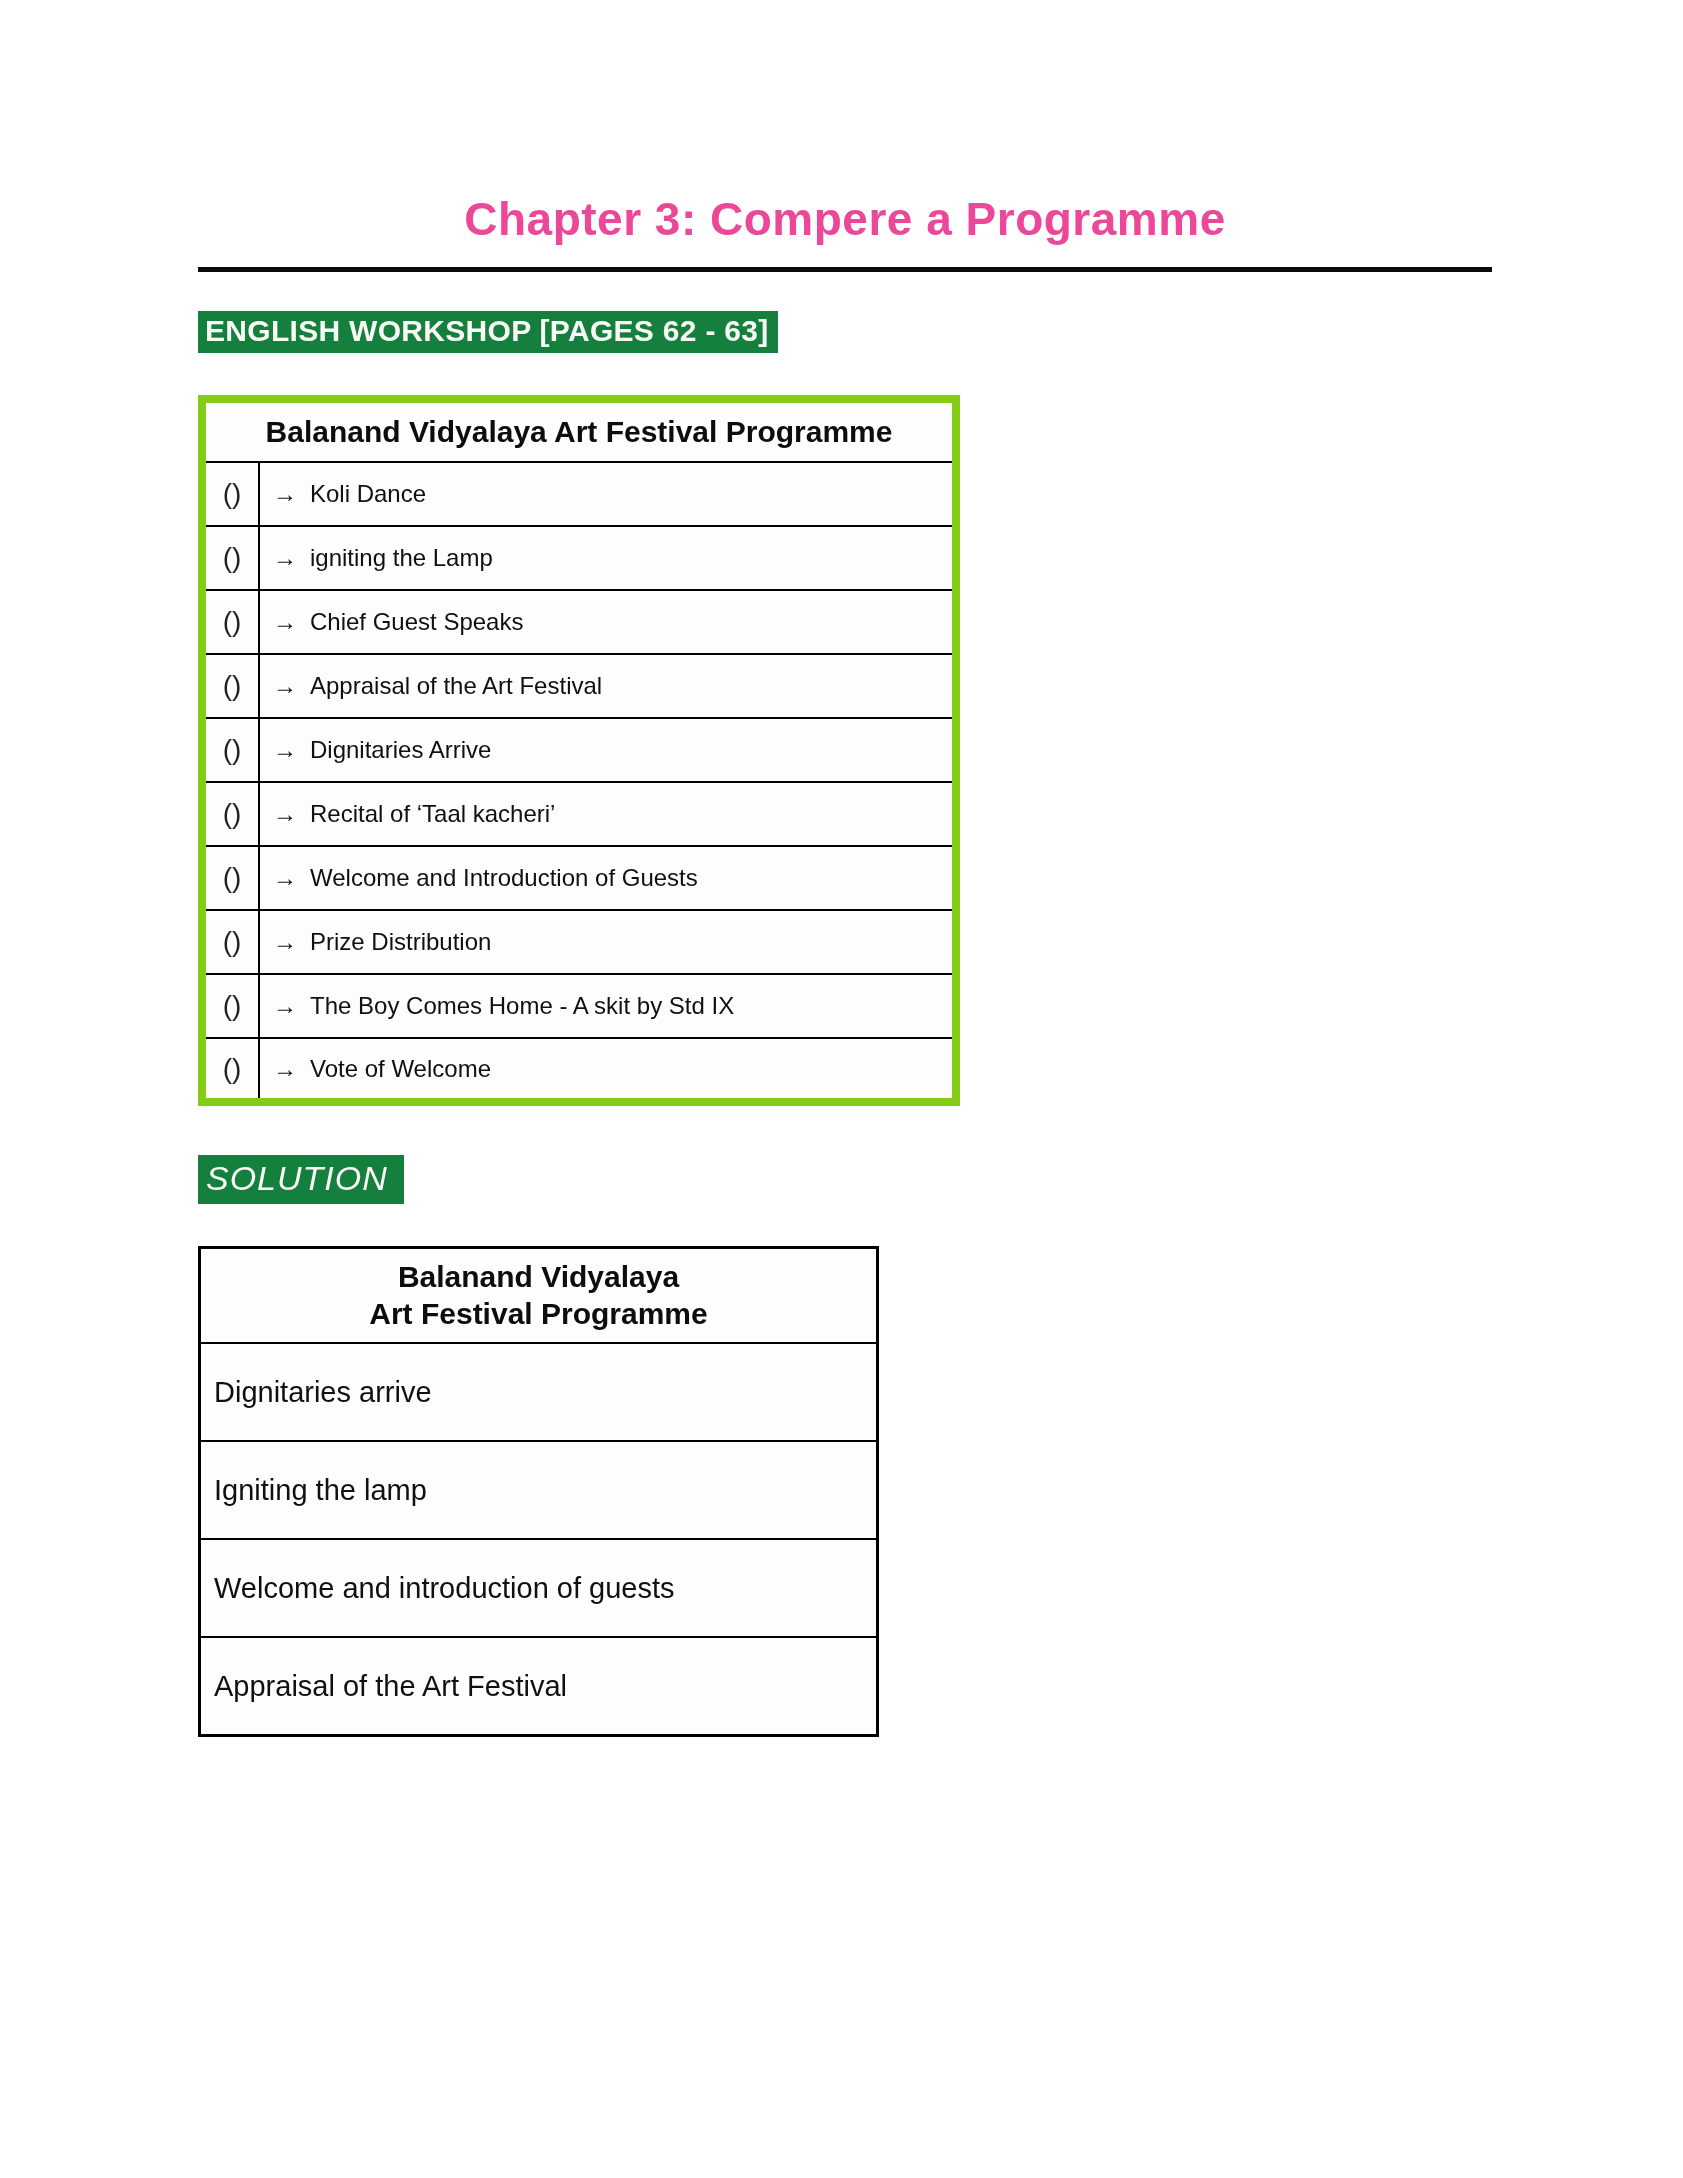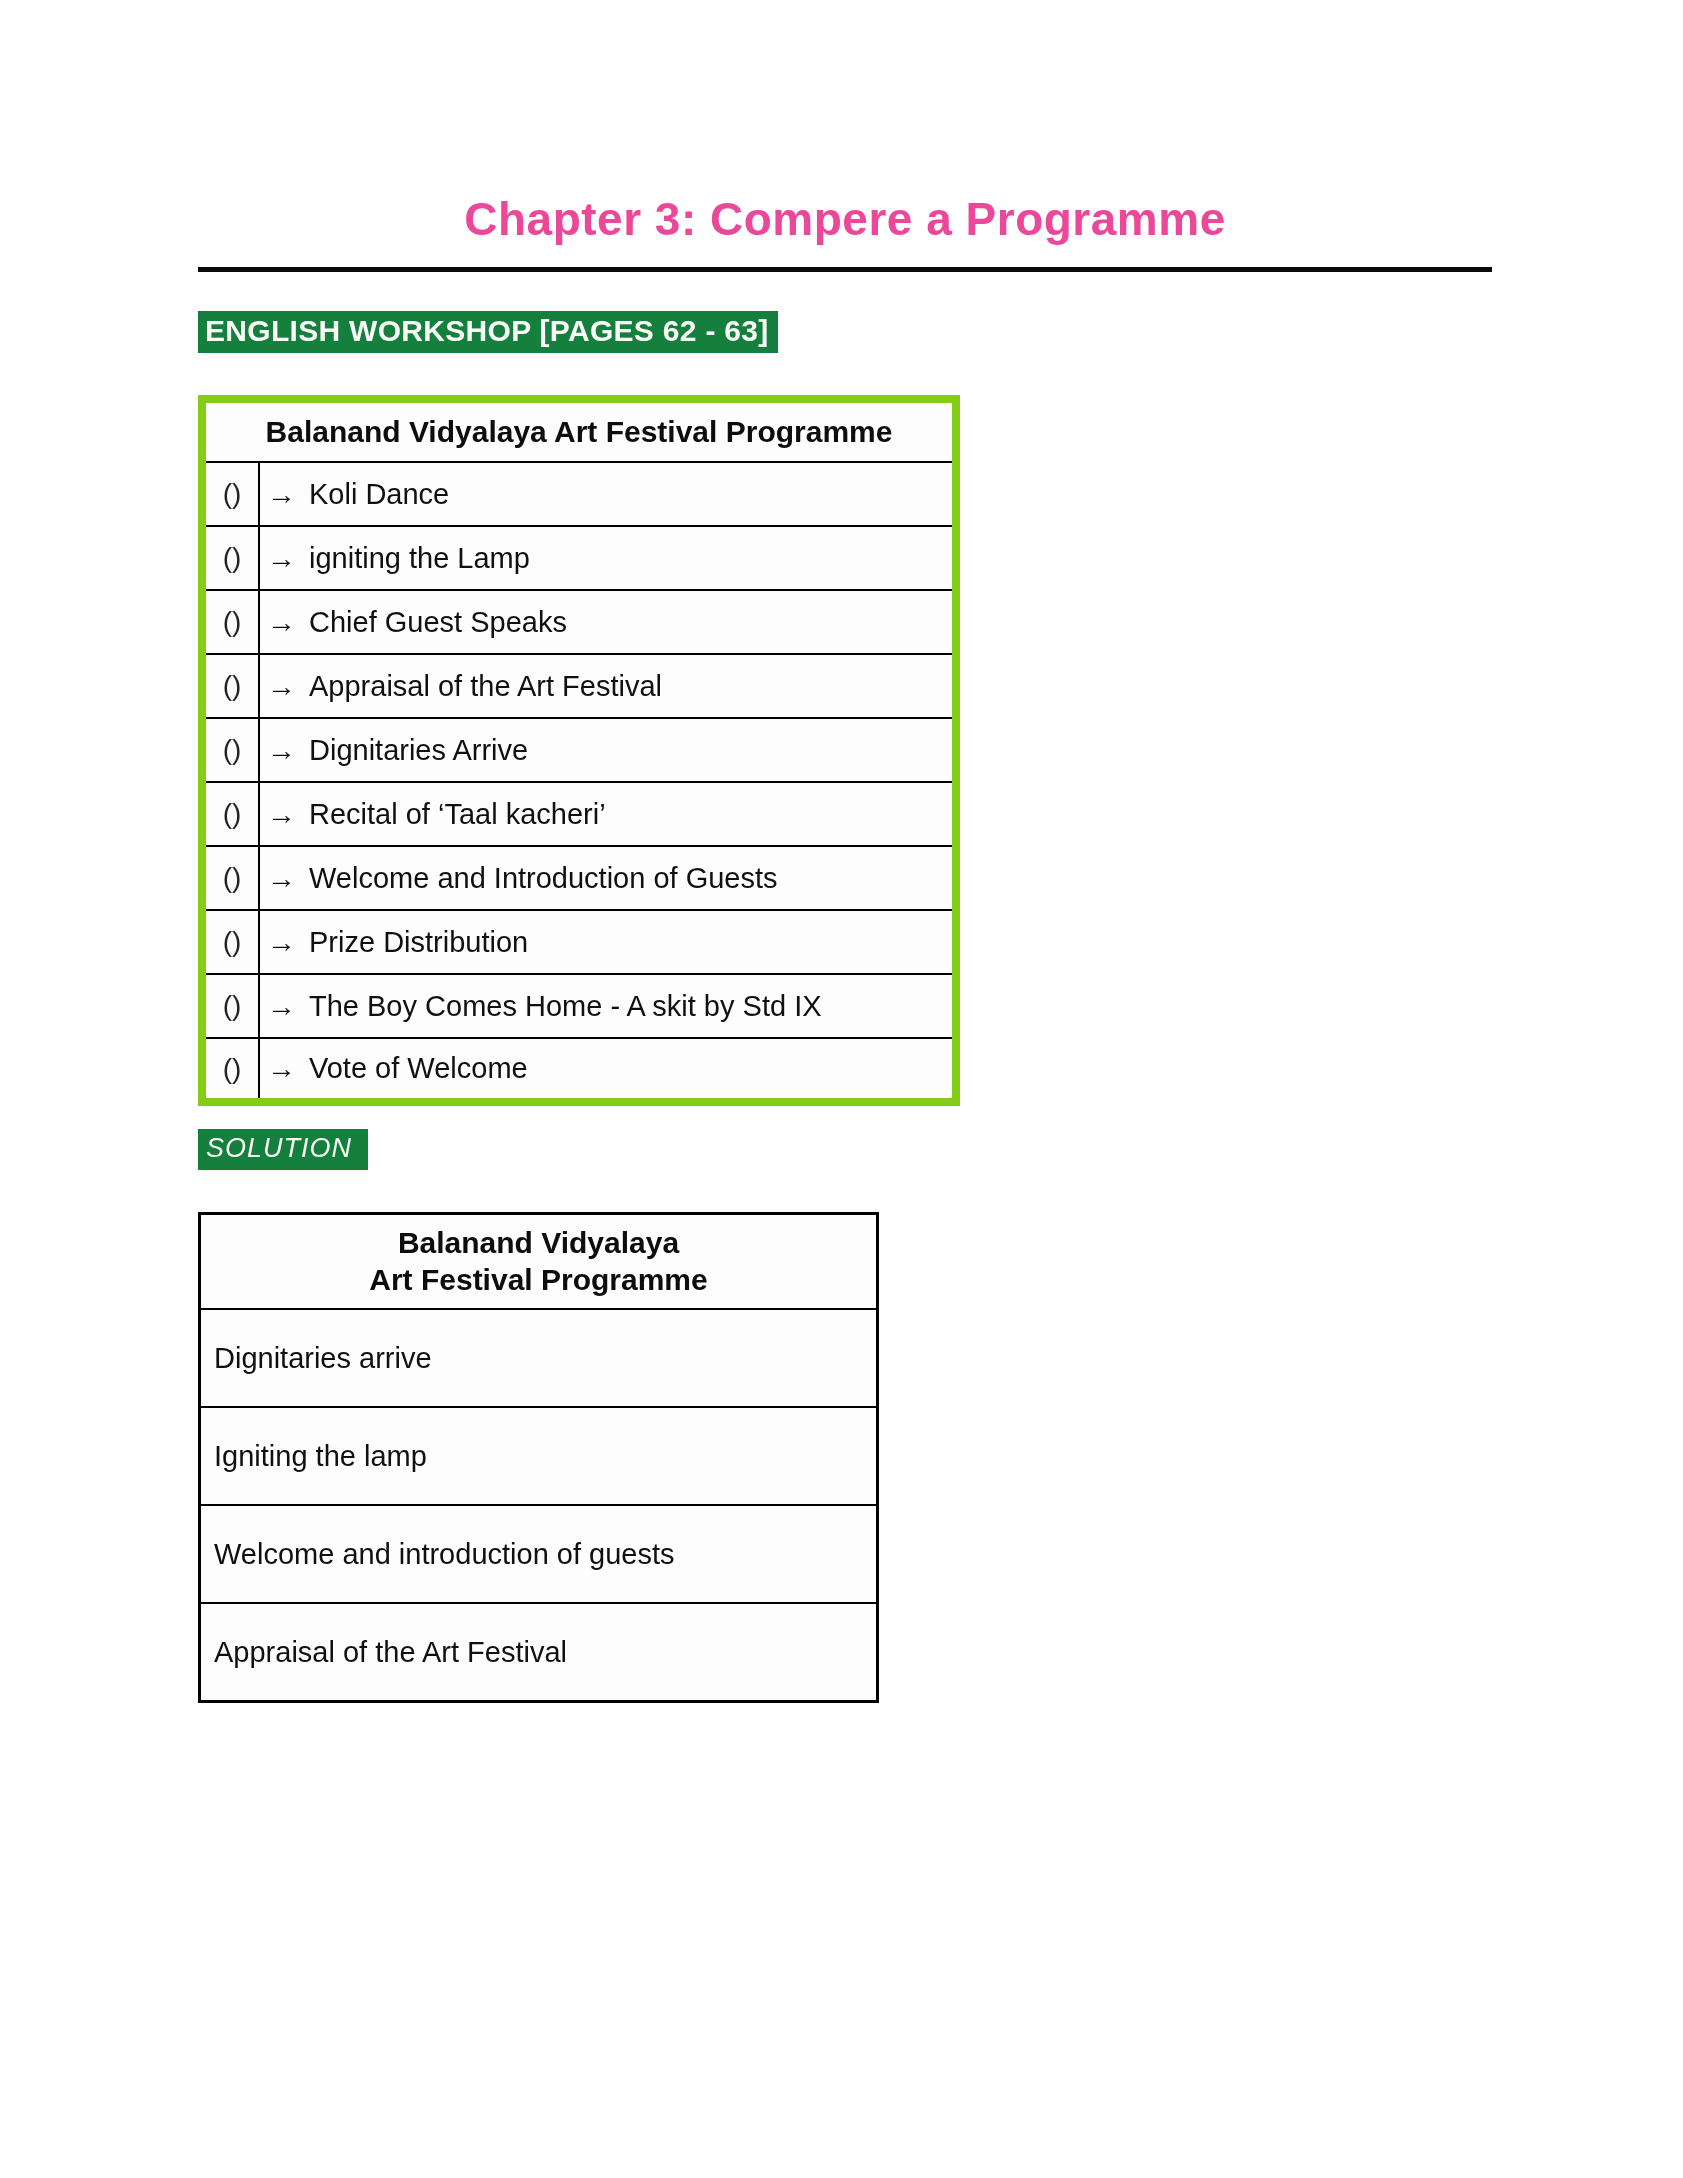--- a/index.html
+++ b/index.html
@@ -20,40 +20,40 @@
 
   .badge{
     display:block;width:max-content;
     background:#15803d;color:#fafaf6;
   }
   .badge-section{
     margin-top:39px;font-size:30px;font-weight:700;
     padding:3px 9px 5px 7px;letter-spacing:0.3px;
   }
   .badge-solution{
-    margin-top:23px;font-size:27px;font-style:italic;font-weight:400;
+    margin-top:49px;font-size:34px;font-style:italic;font-weight:400;
     padding:4px 16px 6px 8px;letter-spacing:1px;
   }
 
   .q-heading{margin-top:44px;font-size:30px;font-weight:700;color:#6a9a17;}
   .q-heading .sep{color:#9b9b9b;font-weight:400;padding:0 9px;}
 
   .q-text{margin-top:21px;font-size:29px;line-height:39px;color:#131313;}
   .q-text div{white-space:nowrap;}
 
   table{border-collapse:collapse;background:#fdfdfd;}
   .t1{margin-top:42px;width:762px;border:8px solid #84cc16;}
   .t1 th{
     border:2px solid #000;height:58px;padding:0 4px;
     font-size:30px;font-weight:700;text-align:center;color:#0d0d0d;
   }
   .t1 td{border:2px solid #000;vertical-align:middle;}
   .t1 tbody tr{height:64px;}
   .t1 .c1{width:50px;text-align:center;font-size:28px;color:#222;}
-  .t1 .c2{font-size:29px;padding-left:7px;color:#101010;}
+  .t1 .c2{font-size:24px;padding-left:13px;color:#101010;}
   .arrow{margin-right:13px;display:inline-block;}
 
   .t2{margin-top:42px;width:681px;border:3px solid #000;}
   .t2 th{
     border:2px solid #000;padding:9px 4px 10px 4px;
     font-size:30px;line-height:37px;font-weight:700;text-align:center;color:#0d0d0d;
   }
   .t2 td{
     border:2px solid #000;height:94px;vertical-align:middle;
     font-size:29px;padding-left:13px;color:#101010;

